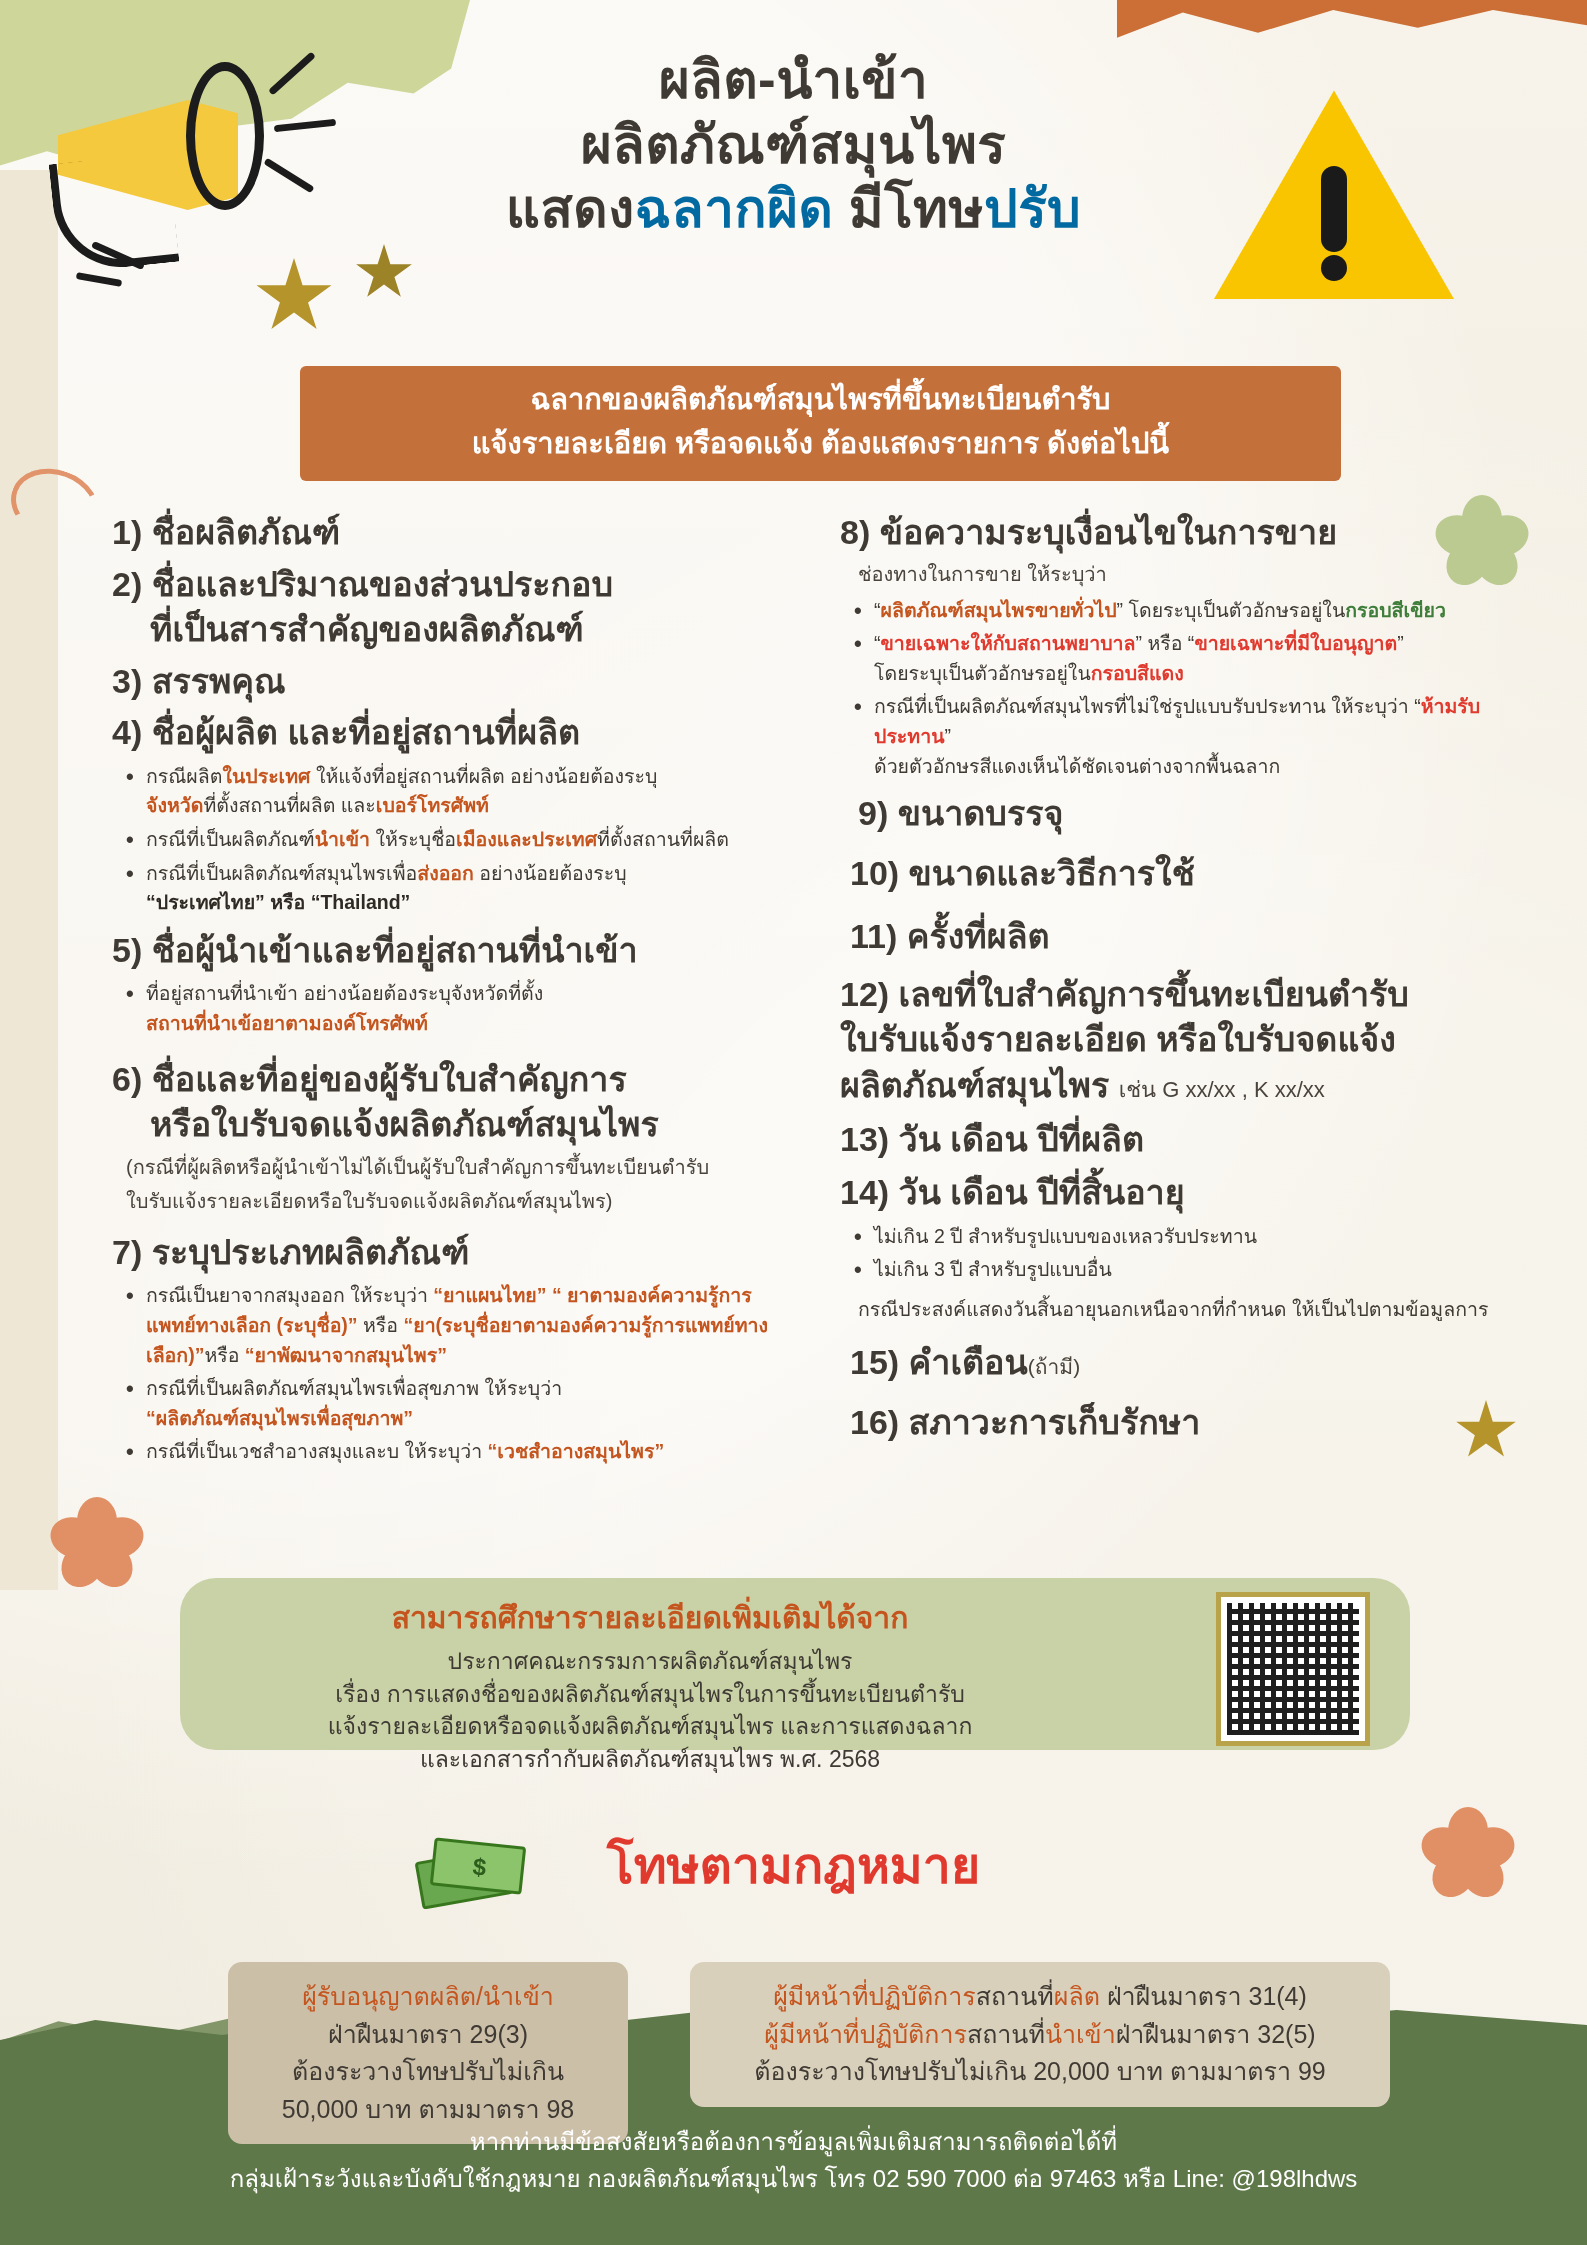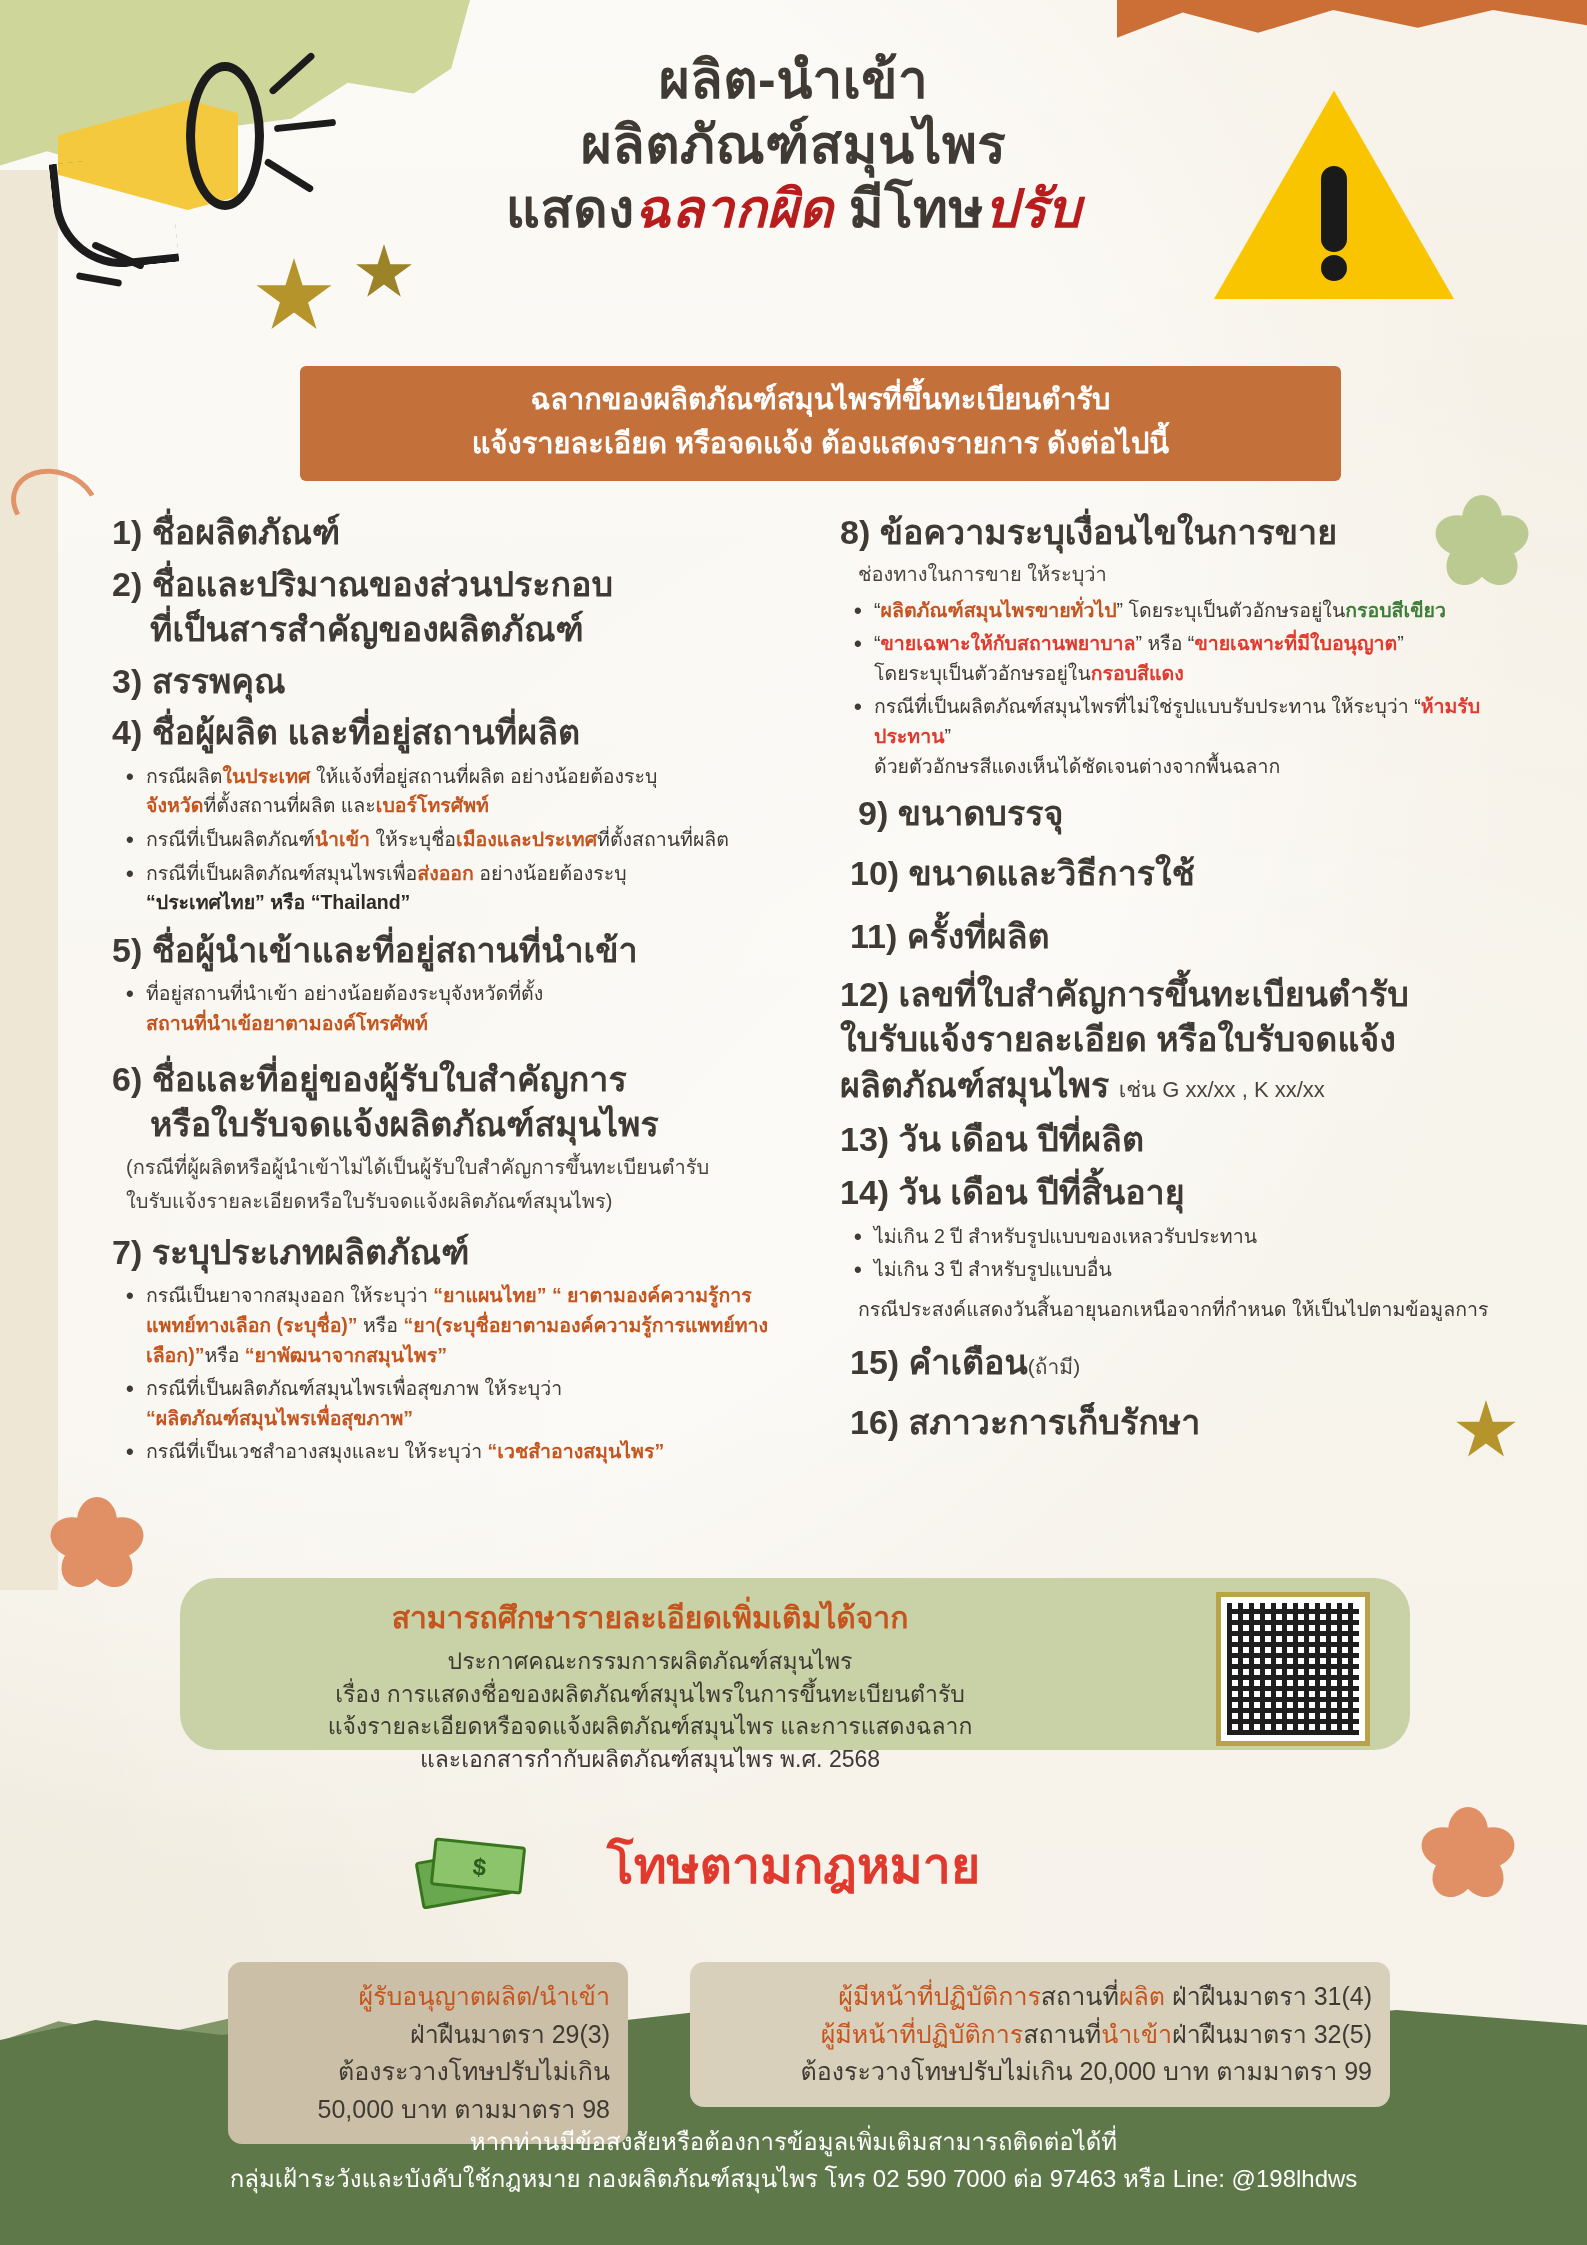--- a/index.html
+++ b/index.html
@@ -134,21 +134,21 @@
     width:26px; height:26px; background:#1a1a1a; border-radius:50%;
   }
 
   .title-block{
     position:absolute; left:0; right:0; top:48px; text-align:center;
   }
   .t-line{
     font-size:53px; font-weight:bold; color:#3f3a33; line-height:1.22;
     letter-spacing:.5px;
   }
-  .t-line .red{ color:#b91c1c;font-style:italic; }
+  .t-line .red{ color:#0369a1; }
   .t-line .dark{ color:#3f3a33; }
 
   .subtitle-bar{
     position:absolute; left:300px; right:246px; top:366px;
     background:#c4703b; color:#fff; text-align:center;
     padding:12px 18px 16px; border-radius:6px;
     font-size:29px; font-weight:bold; line-height:1.5;
   }
 
   
@@ -219,21 +219,21 @@
   .money{
     position:absolute; left:418px; top:1838px; width:110px; height:66px; z-index:5;
   }
   .bill{ position:absolute; width:92px; height:48px; background:#6aa84f; border:3px solid #38761d; border-radius:4px;}
   .bill.b1{ left:0; top:16px; transform:rotate(-10deg); }
   .bill.b2{ left:14px; top:4px; transform:rotate(6deg); background:#8bc46a;}
   .bill.b2::after{ content:"$"; position:absolute; left:38px; top:8px; color:#2d5d1c; font-size:24px; font-weight:bold;}
 
   .pen-box{
     position:absolute; top:1962px; border-radius:14px; color:#3f3a33;
-    text-align:right; padding:16px 18px; z-index:4; line-height:1.5;
+    text-align:center; padding:16px 18px; z-index:4; line-height:1.5;
   }
   .pen-left{ left:228px; width:400px; background:#cbbfa8; font-size:25px;}
   .pen-right{ left:690px; width:700px; background:#d9d0bb; font-size:25px;}
   .pen-box .hl{ color:#c4551f; }
 
   
   .footer{
     position:absolute; left:0; right:0; bottom:48px; text-align:center;
     color:#fff; font-size:24px; line-height:1.55; z-index:6;
   }

